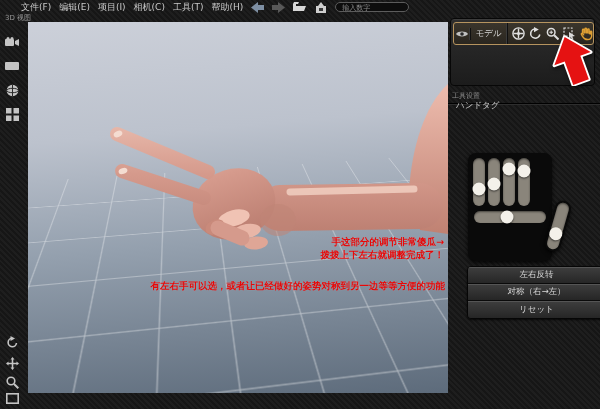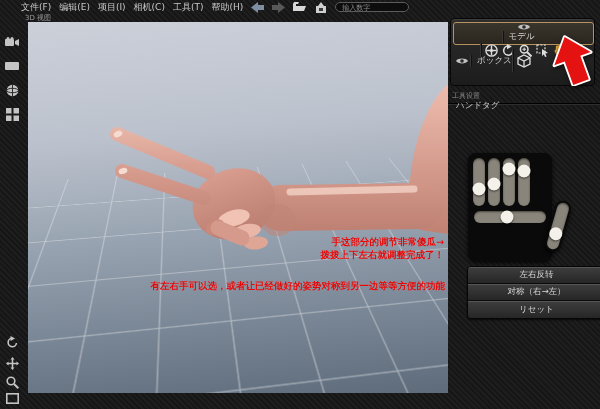--- a/index.html
+++ b/index.html
@@ -11,21 +11,21 @@
   
   #menubar { position:absolute; left:0; top:0; width:600px; height:14px;
     display:flex; align-items:center; gap:8px; padding-left:21px; z-index:30; }
   .menu-item { font-size:9px; color:#c9c9c9; white-space:nowrap; cursor:default; }
   .tb-ico { display:inline-flex; width:13px; height:11px; align-items:center; justify-content:center; }
   #num-input { width:74px; height:10px; border-radius:5px; border:1px solid #5c5c5c;
     background:#0d0d0d; color:#bbb; font-size:7px; padding:0 6px; outline:none; }
   #num-input::placeholder { color:#8a8a8a; }
 
   
-  #tabstrip { position:absolute; left:0; top:14px; width:448px; height:8px;margin-left:20px; }
+  #tabstrip { position:absolute; left:0; top:14px; width:448px; height:8px; }
   #tab-label { position:absolute; left:5px; top:0; font-size:7px; color:#9a9a9a; line-height:8px; }
 
   
   #left-toolbar { position:absolute; left:0; top:22px; width:28px; height:371px; z-index:20; }
   .lt-ico { position:absolute; left:4px; width:16px; height:16px; color:#c4c4c4;
     display:flex; align-items:center; justify-content:center; }
 
   
   #viewport { position:absolute; left:28px; top:22px; width:420px; height:371px; overflow:hidden;
     background:linear-gradient(175deg,#ccd0d9 0%,#bcc2cd 30%,#94a0ae 58%,#5d6b7b 100%); }
@@ -44,21 +44,21 @@
 
   
   #right-panel { position:absolute; left:448px; top:0; width:152px; height:409px; z-index:25; }
   .sec-head { font-size:7px; color:#8f8f8f; padding:3px 0 2px 4px; border-bottom:1px solid #000;
     box-shadow:0 1px 0 #2e2e2e; }
   #object-list { position:absolute; left:2px; top:18px; width:145px; height:68px;
     background:linear-gradient(180deg,#2e2e2e,#1c1c1c); border:1px solid #070707;
     border-radius:4px; box-shadow:inset 0 1px 0 #3c3c3c; }
   .obj-row { position:absolute; left:2px; width:141px; height:23px; display:flex; align-items:center; }
   .obj-row.sel { border:1px solid #b6945f; border-radius:3px;
-    background:linear-gradient(180deg,#3a352c,#2a261f);flex-direction:column; }
+    background:linear-gradient(180deg,#3a352c,#2a261f); }
   .eye-cell { width:18px; display:flex; justify-content:center; color:#c0c0c0; }
   .obj-label { width:42px; font-size:8.5px; color:#d6d6d6; border-left:1px solid #101010;
     box-shadow:-1px 0 0 #3a3a3a; padding-left:5px; }
   .obj-tools { display:flex; align-items:center; gap:3px; border-left:1px solid #101010;
     box-shadow:-1px 0 0 #3a3a3a; padding-left:3px; height:100%; }
   .t-ico { width:14px; height:14px; color:#dedede; display:flex; align-items:center; justify-content:center; }
   .t-ico.hand { color:#dd9f33; }
   #big-arrow { position:absolute; left:102px; top:34px; width:46px; height:52px; z-index:40;
     filter:drop-shadow(1px 2px 2px rgba(0,0,0,.6)); }
 
@@ -285,37 +285,20 @@
                 <path d="M6,5 L12,9 L9.3,9.6 L10.6,12.4 L9,13 L7.8,10.2 L6,12 Z" fill="currentColor"></path>
               </svg>
           </span>
           <span class="t-ico hand">
             <svg width="15" height="15" viewBox="0 0 24 24">
                 <path d="M6,12 V6 a1.3,1.3 0 0 1 2.6,0 V11 M10.2,11 V4.4 a1.3,1.3 0 0 1 2.6,0 V11 M14.8,11 V5.4 a1.3,1.3 0 0 1 2.6,0 V12 M19.4,13 v-3.6 a1.2,1.2 0 0 1 2.4,0 V15 c0,4.4 -2.6,7.4 -7.2,7.4 c-4.2,0 -6.2,-1.6 -8.6,-5.6 l-1.9,-3.2 a1.4,1.4 0 0 1 2.4,-1.5 l1.5,2.2" fill="none" stroke="currentColor" stroke-width="2.4" stroke-linecap="round" stroke-linejoin="round"></path>
               </svg>
           </span>
         </span>
       </div>
-      <div class="obj-row" style="top:30px">
-        <span class="eye-cell">
-          <svg width="12" height="8" viewBox="0 0 12 8">
-              <path d="M0,4 C2,0.8 10,0.8 12,4 C10,7.2 2,7.2 0,4 Z" fill="#c0c0c0"></path>
-              <circle cx="6" cy="4" r="1.8" fill="#2a2a2a"></circle>
-            </svg>
-        </span>
-        <span class="obj-label">ボックス</span>
-        <span class="obj-tools">
-          <span class="t-ico">
-            <svg width="14" height="14" viewBox="0 0 14 14">
-                <path d="M7,1 L13,4 L13,10 L7,13 L1,10 L1,4 Z" fill="none" stroke="currentColor" stroke-width="1.3"></path>
-                <path d="M1,4 L7,7 L13,4 M7,7 V13" fill="none" stroke="currentColor" stroke-width="1.3"></path>
-              </svg>
-          </span>
-        </span>
-      </div>
     </div>
 
     <svg id="big-arrow" viewBox="0 0 100 110">
       <g transform="rotate(-20 50 55)">
         <path d="M50,2 L92,52 L68,52 L68,106 L32,106 L32,52 L8,52 Z" fill="#e51212" stroke="#ffffff" stroke-width="8" paint-order="stroke" stroke-linejoin="round"></path>
       </g>
     </svg>
 
     <div id="tool-sec-head" class="sec-head">工具设置</div>
     <div id="handtag-label">ハンドタグ</div>

